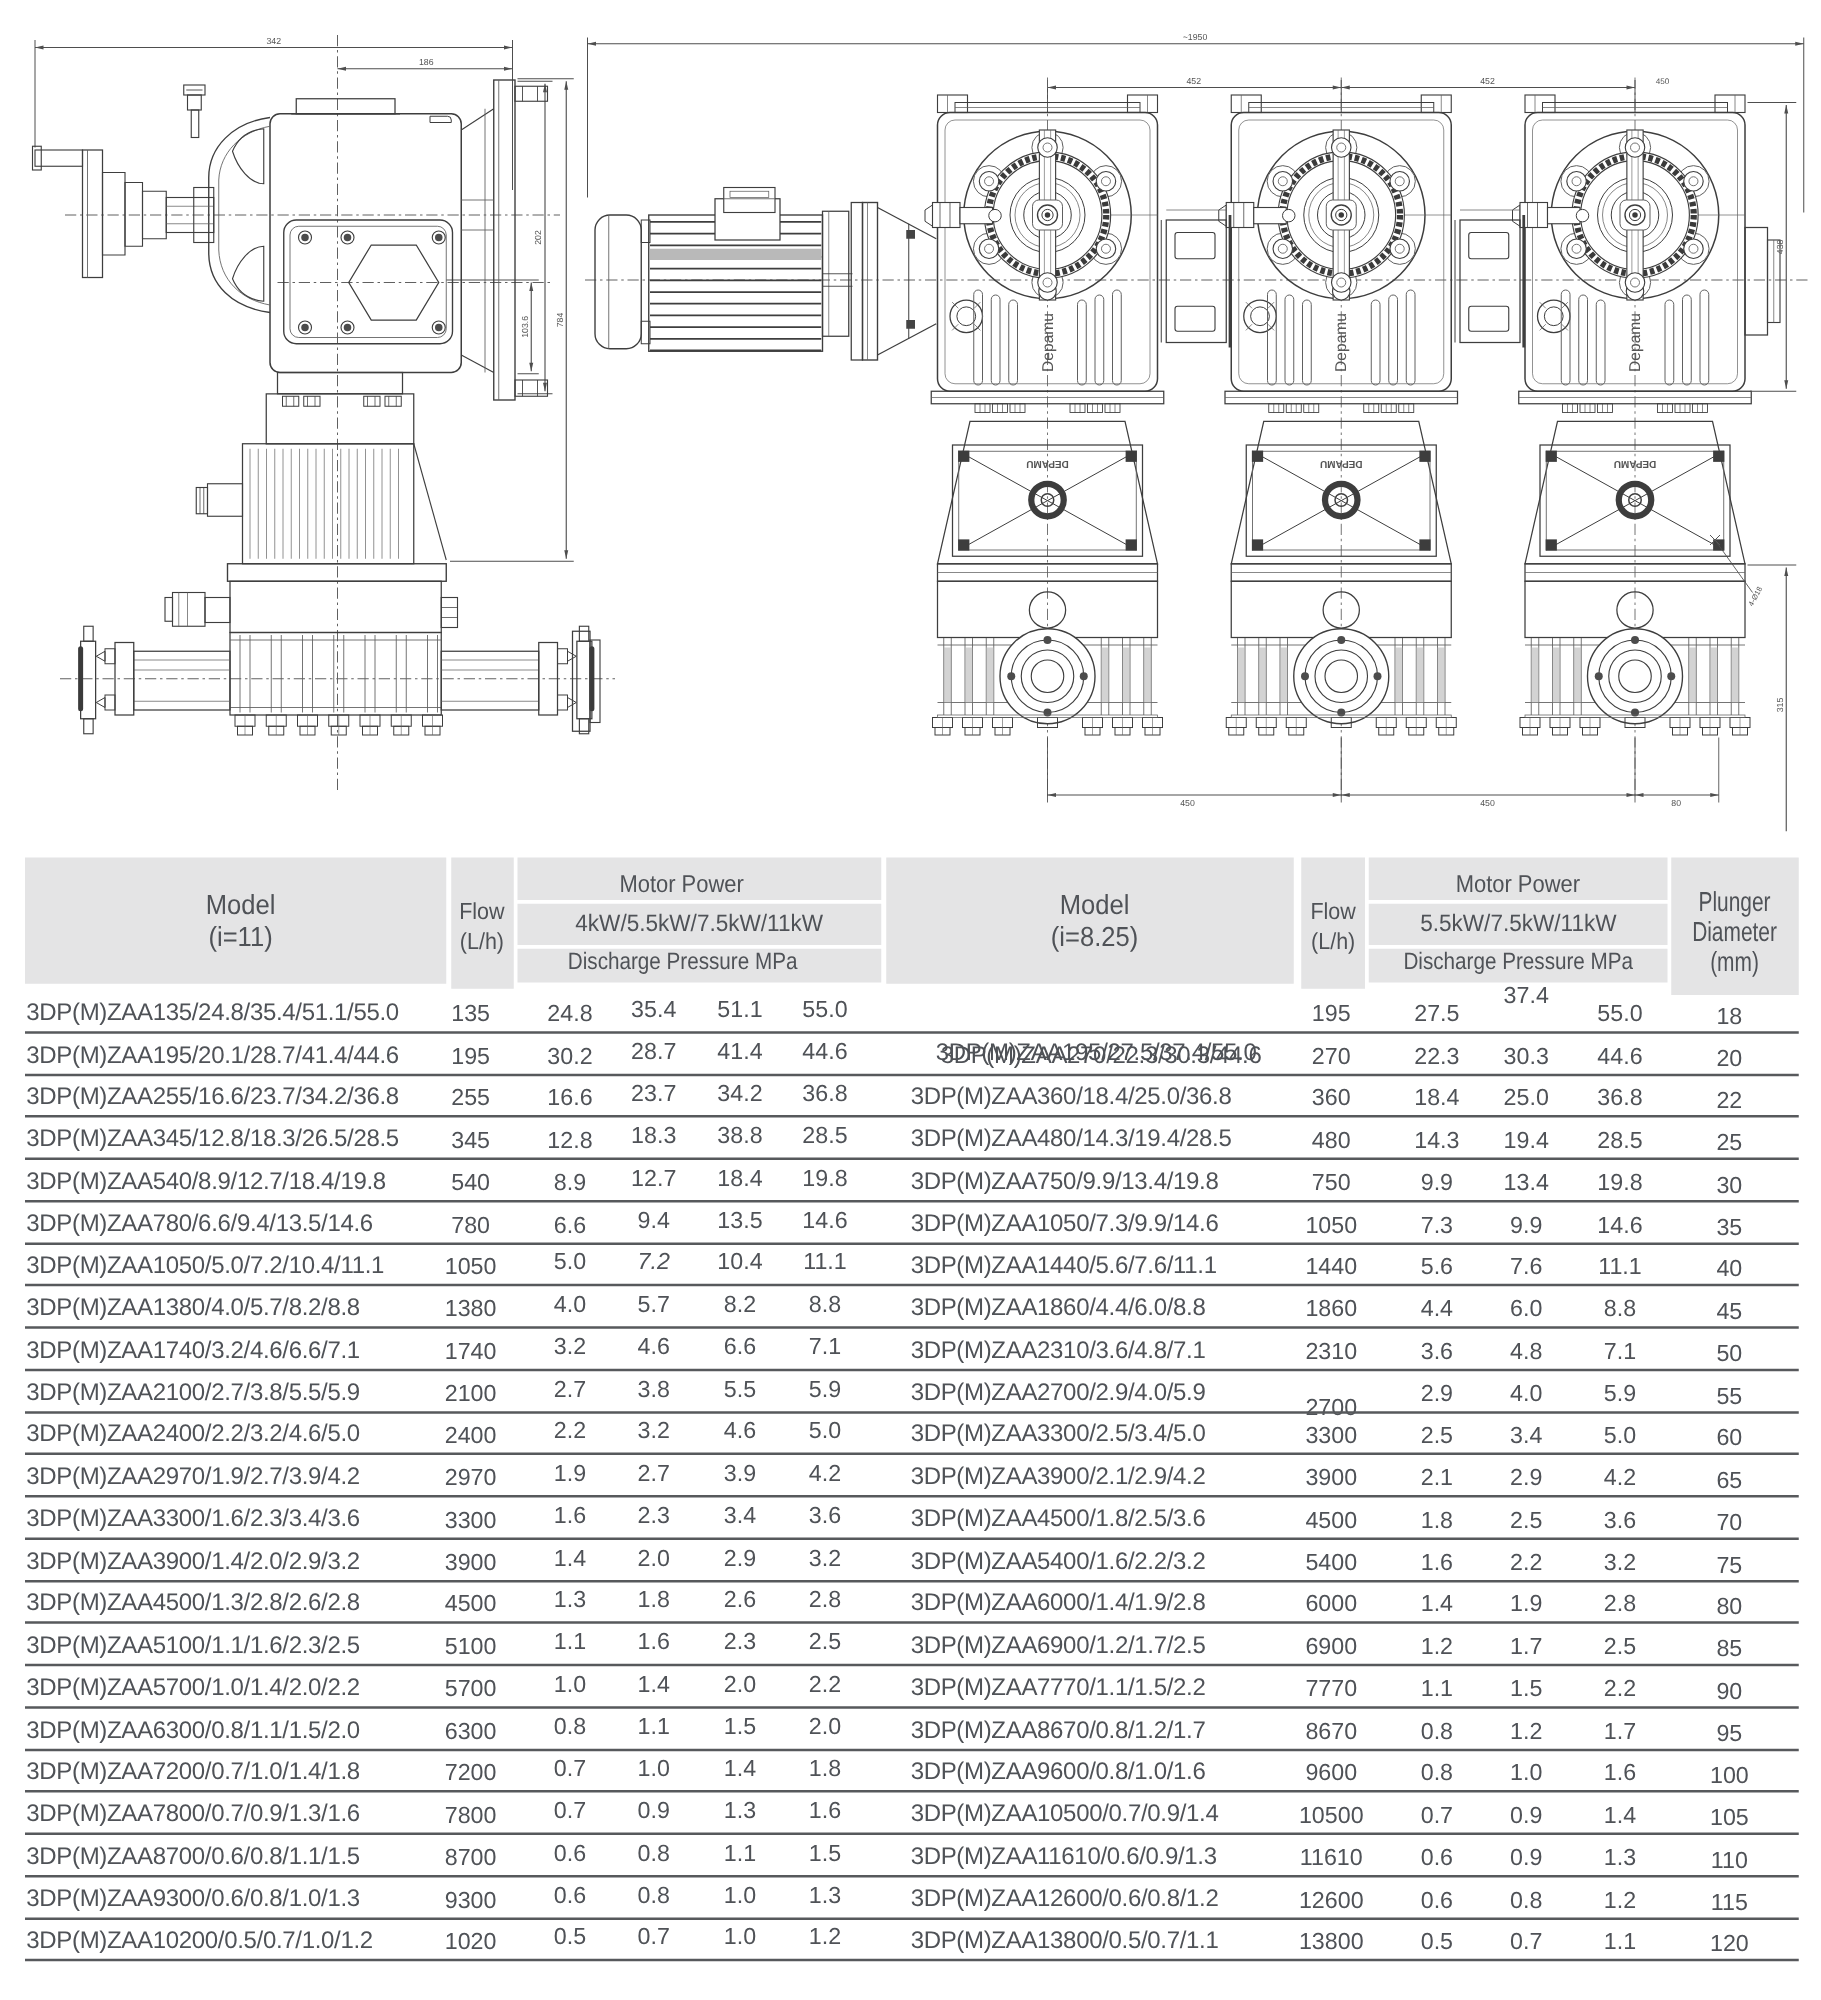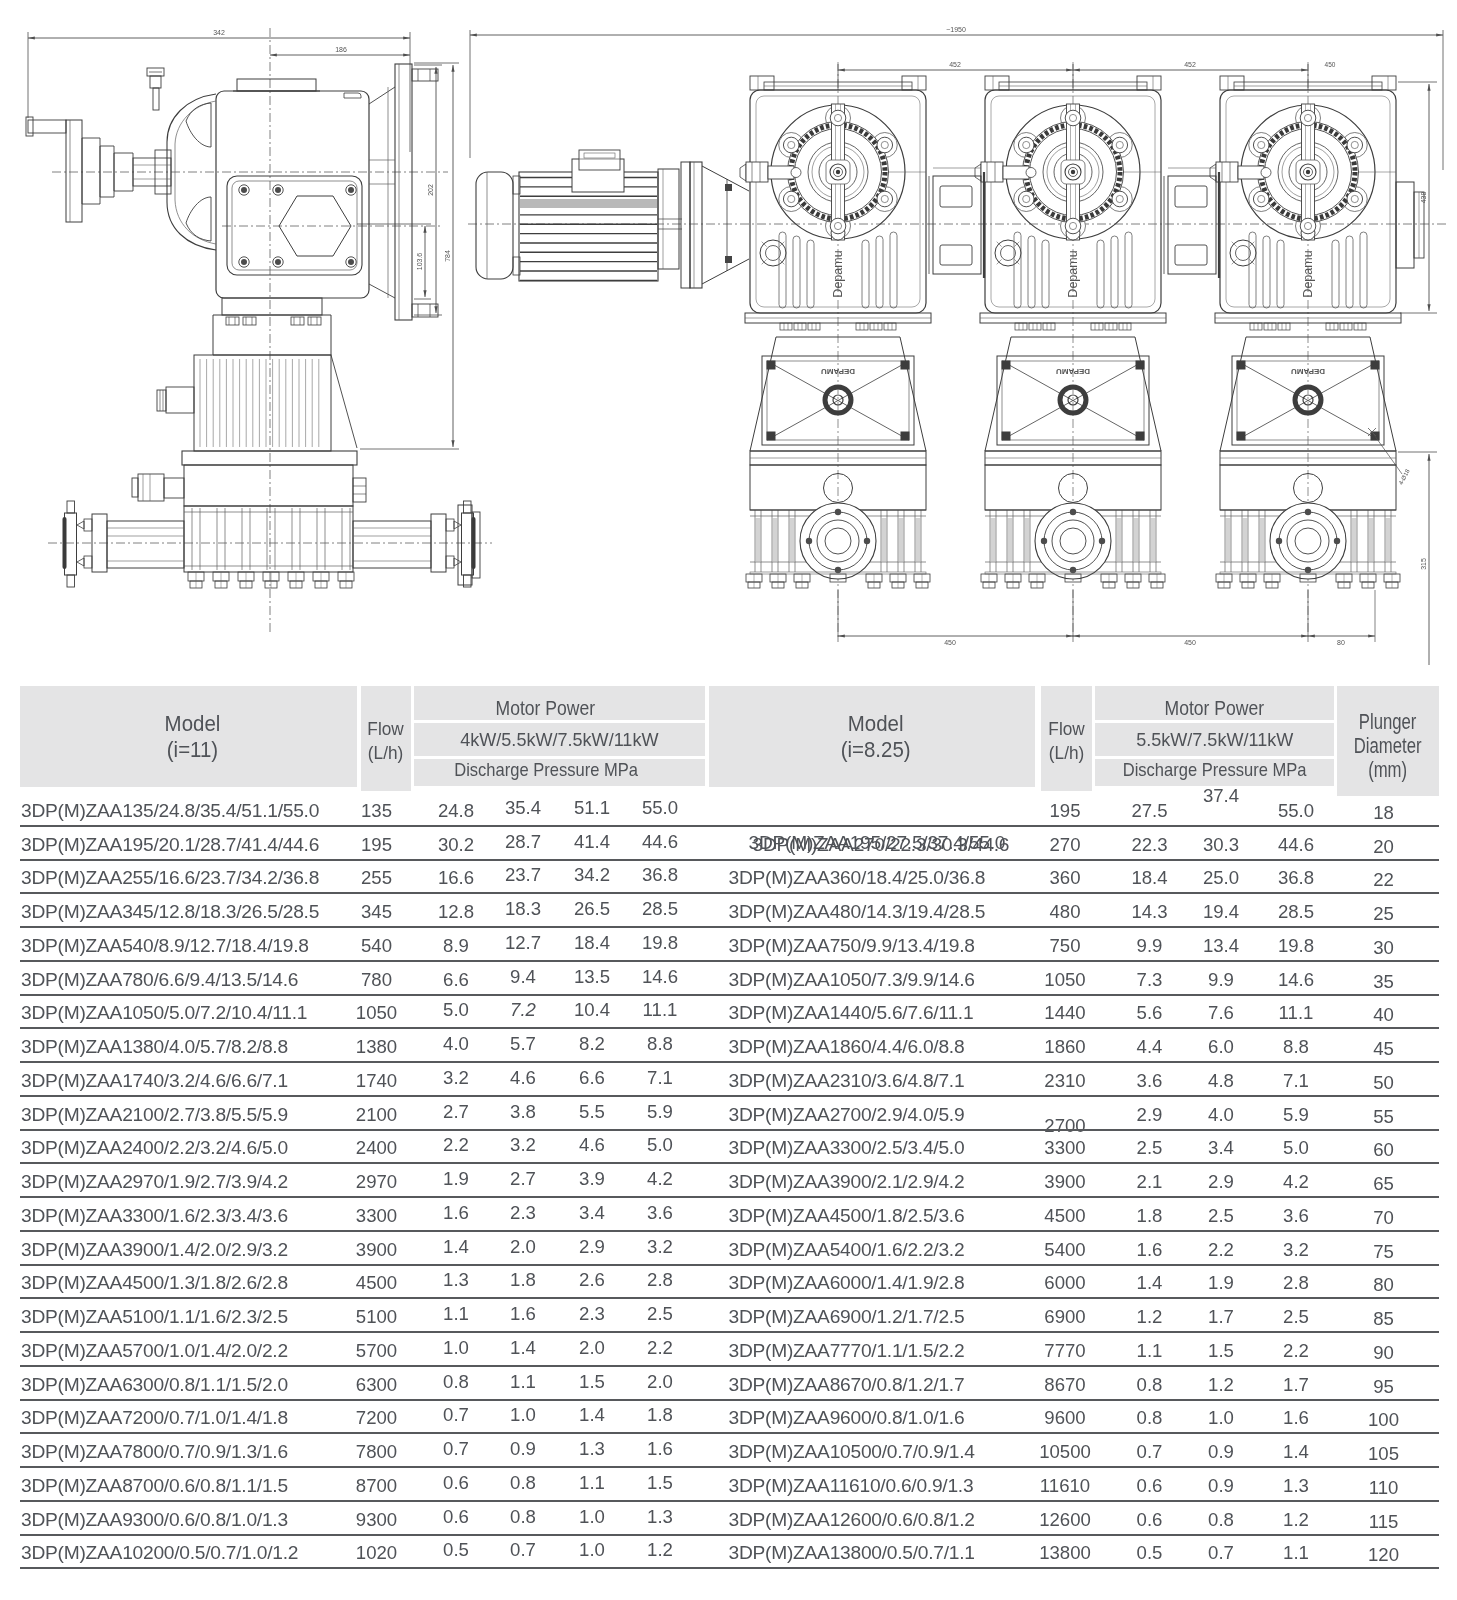--- a/index.html
+++ b/index.html
@@ -530,21 +530,21 @@
 <div class="c " style="left:1035.0px;top:860.50px;width:60.0px;height:33.75px;justify-content:center;">360</div>
 <div class="c " style="left:1113.5px;top:860.50px;width:72.0px;height:33.75px;justify-content:center;">18.4</div>
 <div class="c " style="left:1185.0px;top:860.50px;width:72.0px;height:33.75px;justify-content:center;">25.0</div>
 <div class="c " style="left:1260.0px;top:860.50px;width:72.0px;height:33.75px;justify-content:center;">36.8</div>
 <div class="c " style="left:1347.5px;top:860.50px;width:72.0px;height:33.75px;justify-content:center;transform:translateY(2px);">22</div>
 <div class="sep" style="top:892.35px;"></div>
 <div class="c mdl" style="left:21.0px;top:894.25px;width:330.0px;height:33.75px;justify-content:flex-start;">3DP(M)ZAA345/12.8/18.3/26.5/28.5</div>
 <div class="c " style="left:346.5px;top:894.25px;width:60.0px;height:33.75px;justify-content:center;">345</div>
 <div class="c " style="left:420.0px;top:894.25px;width:72.0px;height:33.75px;justify-content:center;">12.8</div>
 <div class="c " style="left:487.0px;top:894.25px;width:72.0px;height:33.75px;justify-content:center;transform:translateY(-3.5px);">18.3</div>
-<div class="c " style="left:556.0px;top:894.25px;width:72.0px;height:33.75px;justify-content:center;transform:translateY(-3.5px);">26.5</div>
+<div class="c " style="left:556.0px;top:894.25px;width:72.0px;height:33.75px;justify-content:center;transform:translateY(-3.5px);">38.8</div>
 <div class="c " style="left:624.0px;top:894.25px;width:72.0px;height:33.75px;justify-content:center;transform:translateY(-3.5px);">28.5</div>
 <div class="c mdl" style="left:728.5px;top:894.25px;width:300.0px;height:33.75px;justify-content:flex-start;">3DP(M)ZAA480/14.3/19.4/28.5</div>
 <div class="c " style="left:1035.0px;top:894.25px;width:60.0px;height:33.75px;justify-content:center;">480</div>
 <div class="c " style="left:1113.5px;top:894.25px;width:72.0px;height:33.75px;justify-content:center;">14.3</div>
 <div class="c " style="left:1185.0px;top:894.25px;width:72.0px;height:33.75px;justify-content:center;">19.4</div>
 <div class="c " style="left:1260.0px;top:894.25px;width:72.0px;height:33.75px;justify-content:center;">28.5</div>
 <div class="c " style="left:1347.5px;top:894.25px;width:72.0px;height:33.75px;justify-content:center;transform:translateY(2px);">25</div>
 <div class="sep" style="top:926.10px;"></div>
 <div class="c mdl" style="left:21.0px;top:928.00px;width:330.0px;height:33.75px;justify-content:flex-start;">3DP(M)ZAA540/8.9/12.7/18.4/19.8</div>
 <div class="c " style="left:346.5px;top:928.00px;width:60.0px;height:33.75px;justify-content:center;">540</div>
@@ -669,21 +669,21 @@
 <div class="c " style="left:487.0px;top:1231.75px;width:72.0px;height:33.75px;justify-content:center;transform:translateY(-3.5px);">2.0</div>
 <div class="c " style="left:556.0px;top:1231.75px;width:72.0px;height:33.75px;justify-content:center;transform:translateY(-3.5px);">2.9</div>
 <div class="c " style="left:624.0px;top:1231.75px;width:72.0px;height:33.75px;justify-content:center;transform:translateY(-3.5px);">3.2</div>
 <div class="c mdl" style="left:728.5px;top:1231.75px;width:300.0px;height:33.75px;justify-content:flex-start;">3DP(M)ZAA5400/1.6/2.2/3.2</div>
 <div class="c " style="left:1035.0px;top:1231.75px;width:60.0px;height:33.75px;justify-content:center;">5400</div>
 <div class="c " style="left:1113.5px;top:1231.75px;width:72.0px;height:33.75px;justify-content:center;">1.6</div>
 <div class="c " style="left:1185.0px;top:1231.75px;width:72.0px;height:33.75px;justify-content:center;">2.2</div>
 <div class="c " style="left:1260.0px;top:1231.75px;width:72.0px;height:33.75px;justify-content:center;">3.2</div>
 <div class="c " style="left:1347.5px;top:1231.75px;width:72.0px;height:33.75px;justify-content:center;transform:translateY(2px);">75</div>
 <div class="sep" style="top:1263.60px;"></div>
-<div class="c mdl" style="left:21.0px;top:1265.50px;width:330.0px;height:33.75px;justify-content:flex-start;">3DP(M)ZAA4500/1.3/1.8/2.6/2.8</div>
+<div class="c mdl" style="left:21.0px;top:1265.50px;width:330.0px;height:33.75px;justify-content:flex-start;">3DP(M)ZAA4500/1.3/2.8/2.6/2.8</div>
 <div class="c " style="left:346.5px;top:1265.50px;width:60.0px;height:33.75px;justify-content:center;">4500</div>
 <div class="c " style="left:420.0px;top:1265.50px;width:72.0px;height:33.75px;justify-content:center;transform:translateY(-3.5px);">1.3</div>
 <div class="c " style="left:487.0px;top:1265.50px;width:72.0px;height:33.75px;justify-content:center;transform:translateY(-3.5px);">1.8</div>
 <div class="c " style="left:556.0px;top:1265.50px;width:72.0px;height:33.75px;justify-content:center;transform:translateY(-3.5px);">2.6</div>
 <div class="c " style="left:624.0px;top:1265.50px;width:72.0px;height:33.75px;justify-content:center;transform:translateY(-3.5px);">2.8</div>
 <div class="c mdl" style="left:728.5px;top:1265.50px;width:300.0px;height:33.75px;justify-content:flex-start;">3DP(M)ZAA6000/1.4/1.9/2.8</div>
 <div class="c " style="left:1035.0px;top:1265.50px;width:60.0px;height:33.75px;justify-content:center;">6000</div>
 <div class="c " style="left:1113.5px;top:1265.50px;width:72.0px;height:33.75px;justify-content:center;">1.4</div>
 <div class="c " style="left:1185.0px;top:1265.50px;width:72.0px;height:33.75px;justify-content:center;">1.9</div>
 <div class="c " style="left:1260.0px;top:1265.50px;width:72.0px;height:33.75px;justify-content:center;">2.8</div>

